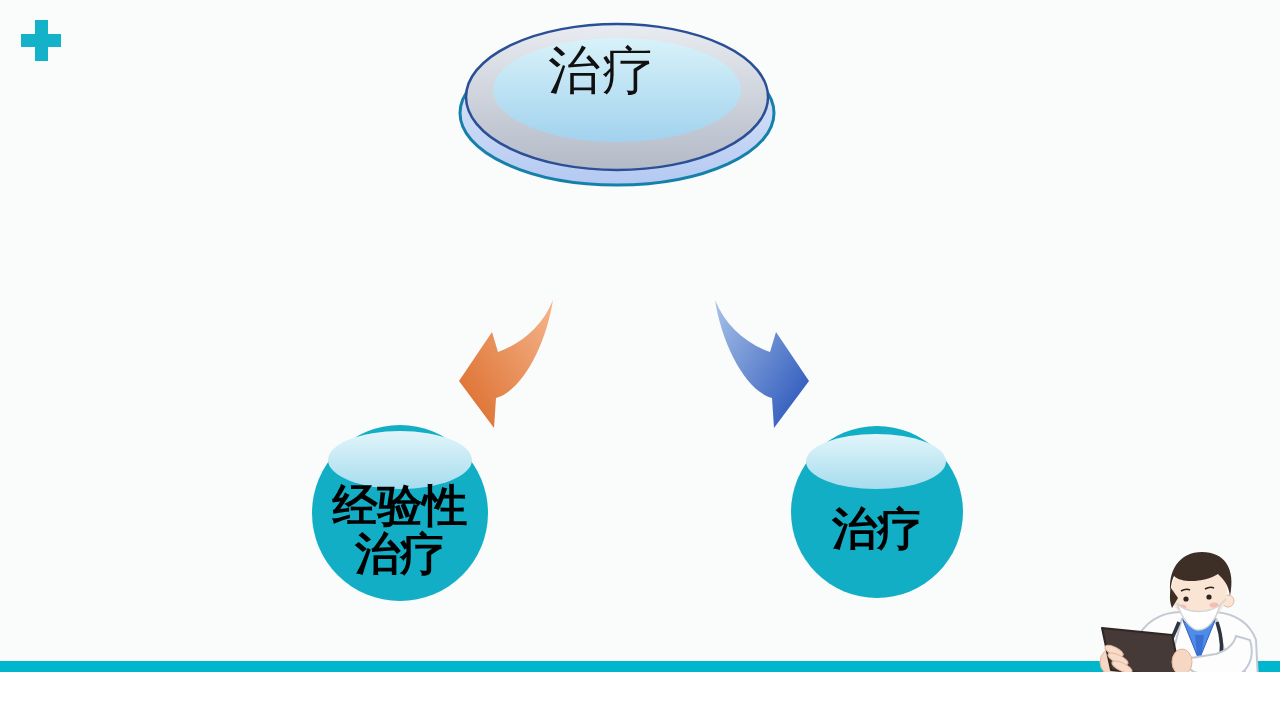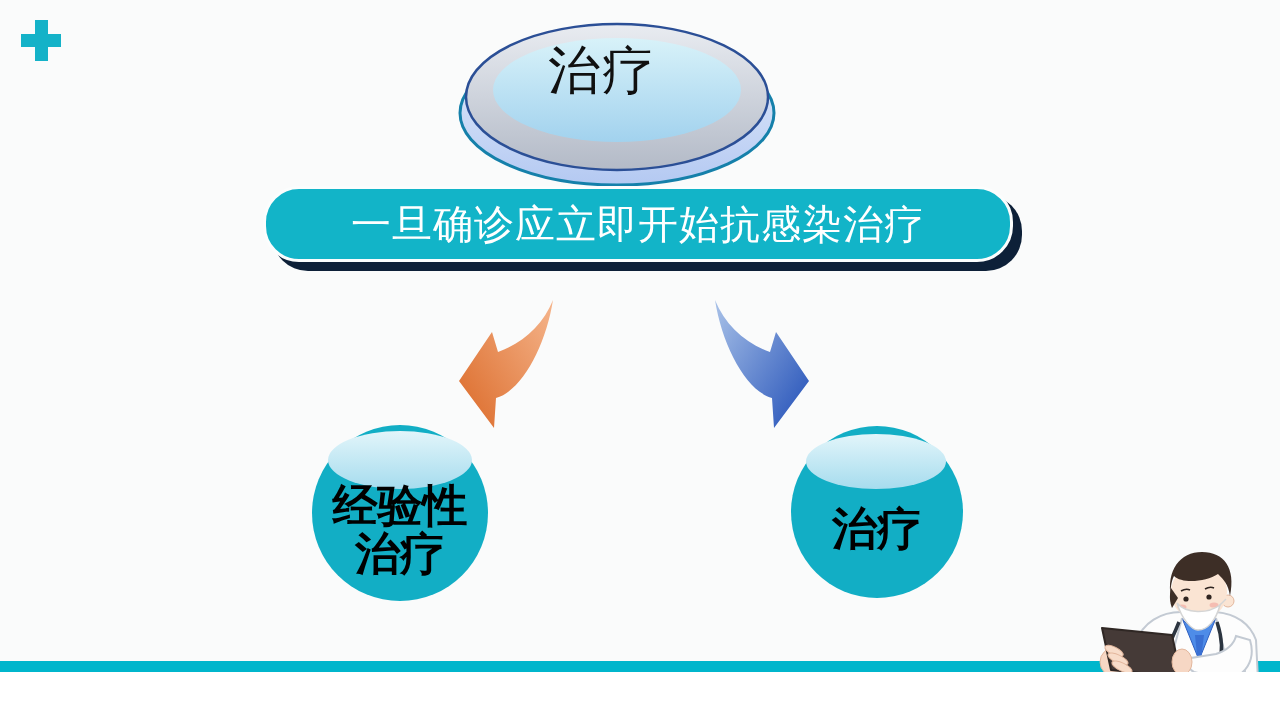--- a/index.html
+++ b/index.html
@@ -64,23 +64,20 @@
         <stop offset="0" stop-color="#d8f2f9"></stop>
           <stop offset="1" stop-color="#a2d2ee"></stop>
       </linearGradient>
     </defs>
     <ellipse cx="172" cy="99" rx="157" ry="72" fill="url(#gSide)" stroke="#1580aa" stroke-width="3"></ellipse>
     <ellipse cx="172" cy="83" rx="151" ry="73" fill="url(#gRing)" stroke="#2b4f96" stroke-width="2.5"></ellipse>
     <ellipse cx="172" cy="76" rx="124" ry="52" fill="url(#gTop)"></ellipse>
   </svg>
   <div class="disc-label">治疗</div>
 
-  <div class="banner">
-    <div class="banner-text">一旦确诊应立即开始抗感染治疗</div>
-  </div>
 
   <svg class="arrows-svg" viewBox="0 0 390 145">
     <defs>
       <linearGradient id="gOrange" x1="0" y1="0.85" x2="1" y2="0">
         <stop offset="0" stop-color="#dd6f2f"></stop>
           <stop offset="1" stop-color="#f5b58c"></stop>
       </linearGradient>
       <linearGradient id="gBlue" x1="0" y1="0" x2="1" y2="0.85">
         <stop offset="0" stop-color="#a9c2e8"></stop>
           <stop offset="1" stop-color="#2b57bb"></stop>

